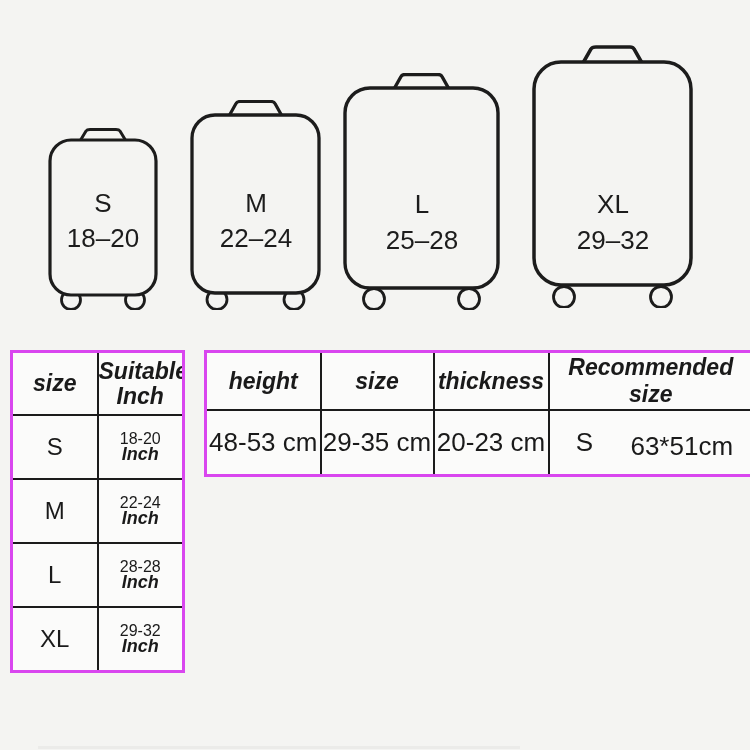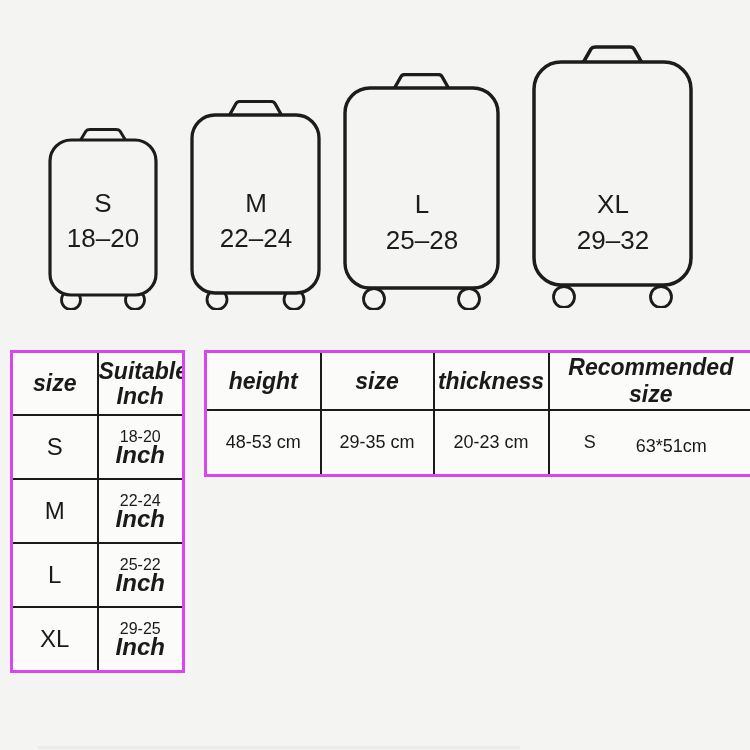--- a/index.html
+++ b/index.html
@@ -42,25 +42,25 @@
     background:#fbfbfa;
     overflow:hidden;
   }
   table { border:3px solid #d946ef; }
 
   .size-table { left:10px; top:350px; width:172px; }
   .size-table th { height:61px; font-style:italic; font-weight:bold; font-size:23px; line-height:1.05; }
   .size-table td { height:62px; }
   .size-letter-cell { font-size:24px; }
   .range-line { font-size:16px; line-height:1; }
-  .unit-line  { font-size:24px; font-weight:bold; font-style:italic; line-height:0.9; margin-top:-1px; }
+  .unit-line  { font-size:18px; font-weight:bold; font-style:italic; line-height:0.9; margin-top:-1px; }
 
   .dim-table { left:204px; top:350px; width:548px; }
   .dim-table th { height:56px; font-style:italic; font-weight:bold; font-size:23px; }
-  .dim-table td { height:63px; font-size:18px; }
+  .dim-table td { height:63px; font-size:26px; }
   .rec-cell { display:flex; justify-content:center; align-items:center; gap:30px; }
   .rec-letter { width:32px; text-align:center; }
   .rec-dims   { min-width:92px; text-align:left;margin-top:8px; }
 
   
   .bottom-strip {
     position:absolute; left:38px; top:746px;
     width:482px; height:3px;
     background:#ebebe9;
   }
@@ -136,28 +136,28 @@
       <tr>
         <td class="size-letter-cell">M</td>
         <td>
           <div class="range-line">22-24</div>
           <div class="unit-line">Inch</div>
         </td>
       </tr>
       <tr>
         <td class="size-letter-cell">L</td>
         <td>
-          <div class="range-line">25-22</div>
+          <div class="range-line">28-28</div>
           <div class="unit-line">Inch</div>
         </td>
       </tr>
       <tr>
         <td class="size-letter-cell">XL</td>
         <td>
-          <div class="range-line">29-25</div>
+          <div class="range-line">29-32</div>
           <div class="unit-line">Inch</div>
         </td>
       </tr>
     </tbody>
   </table>
 
   <table class="dim-table">
     <colgroup>
       <col style="width:115px">
         <col style="width:113px">

